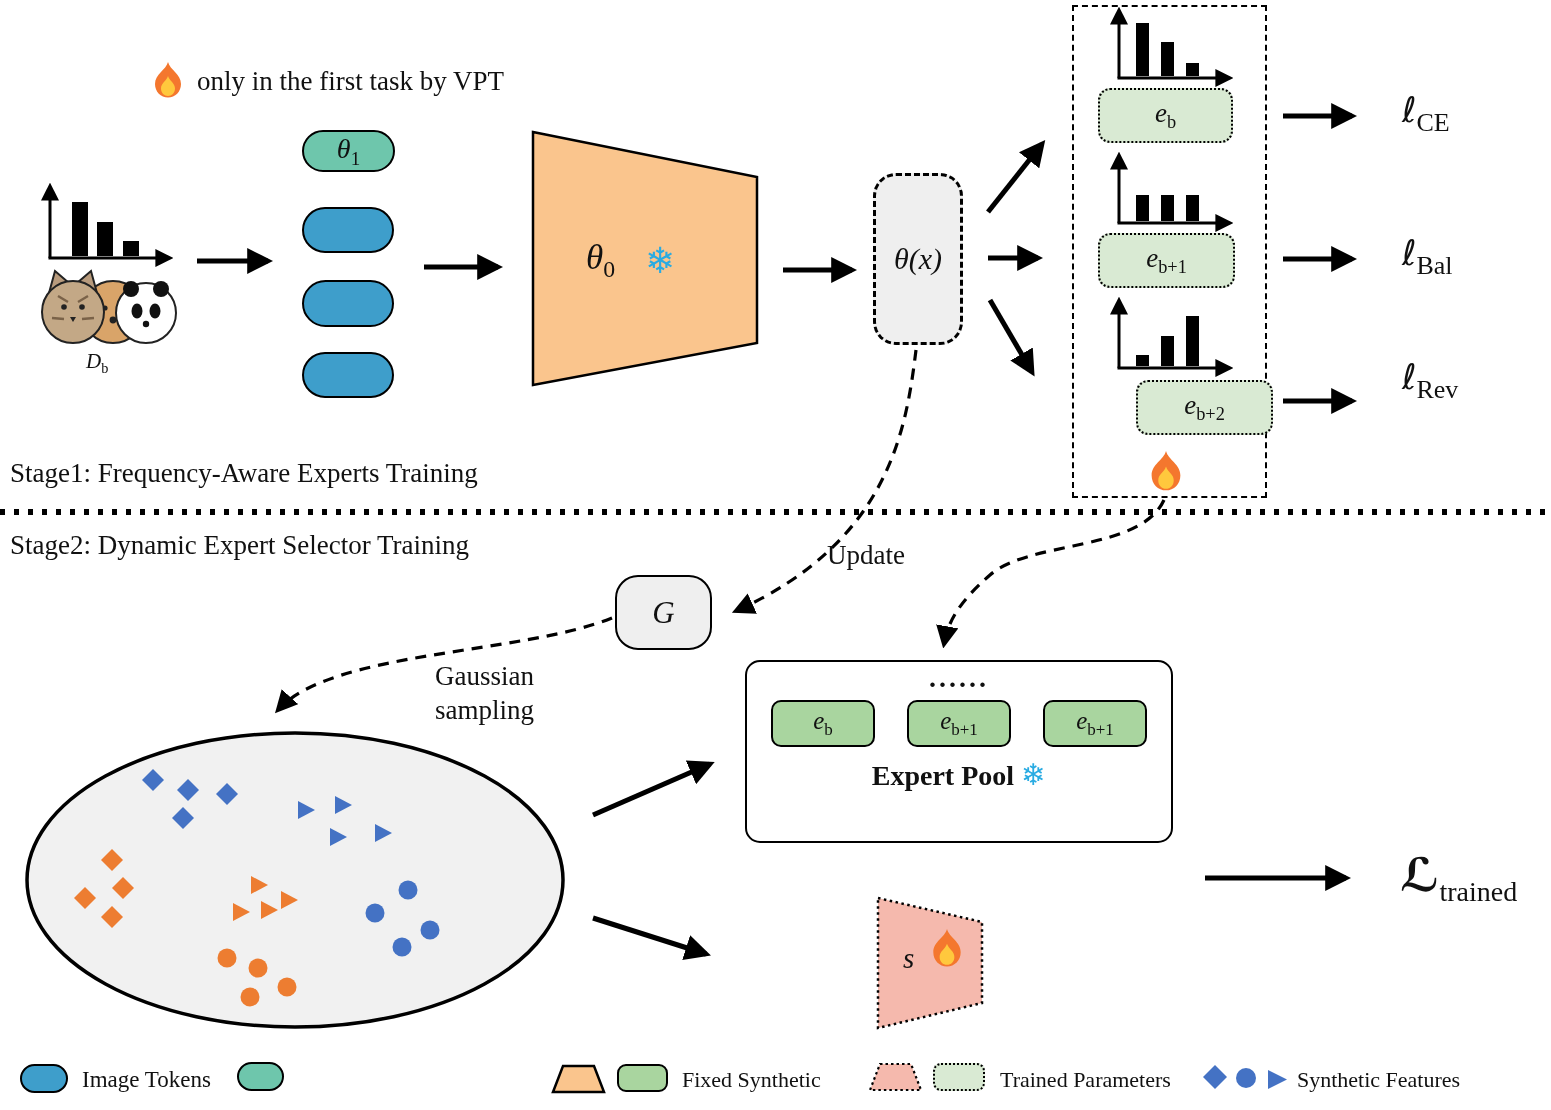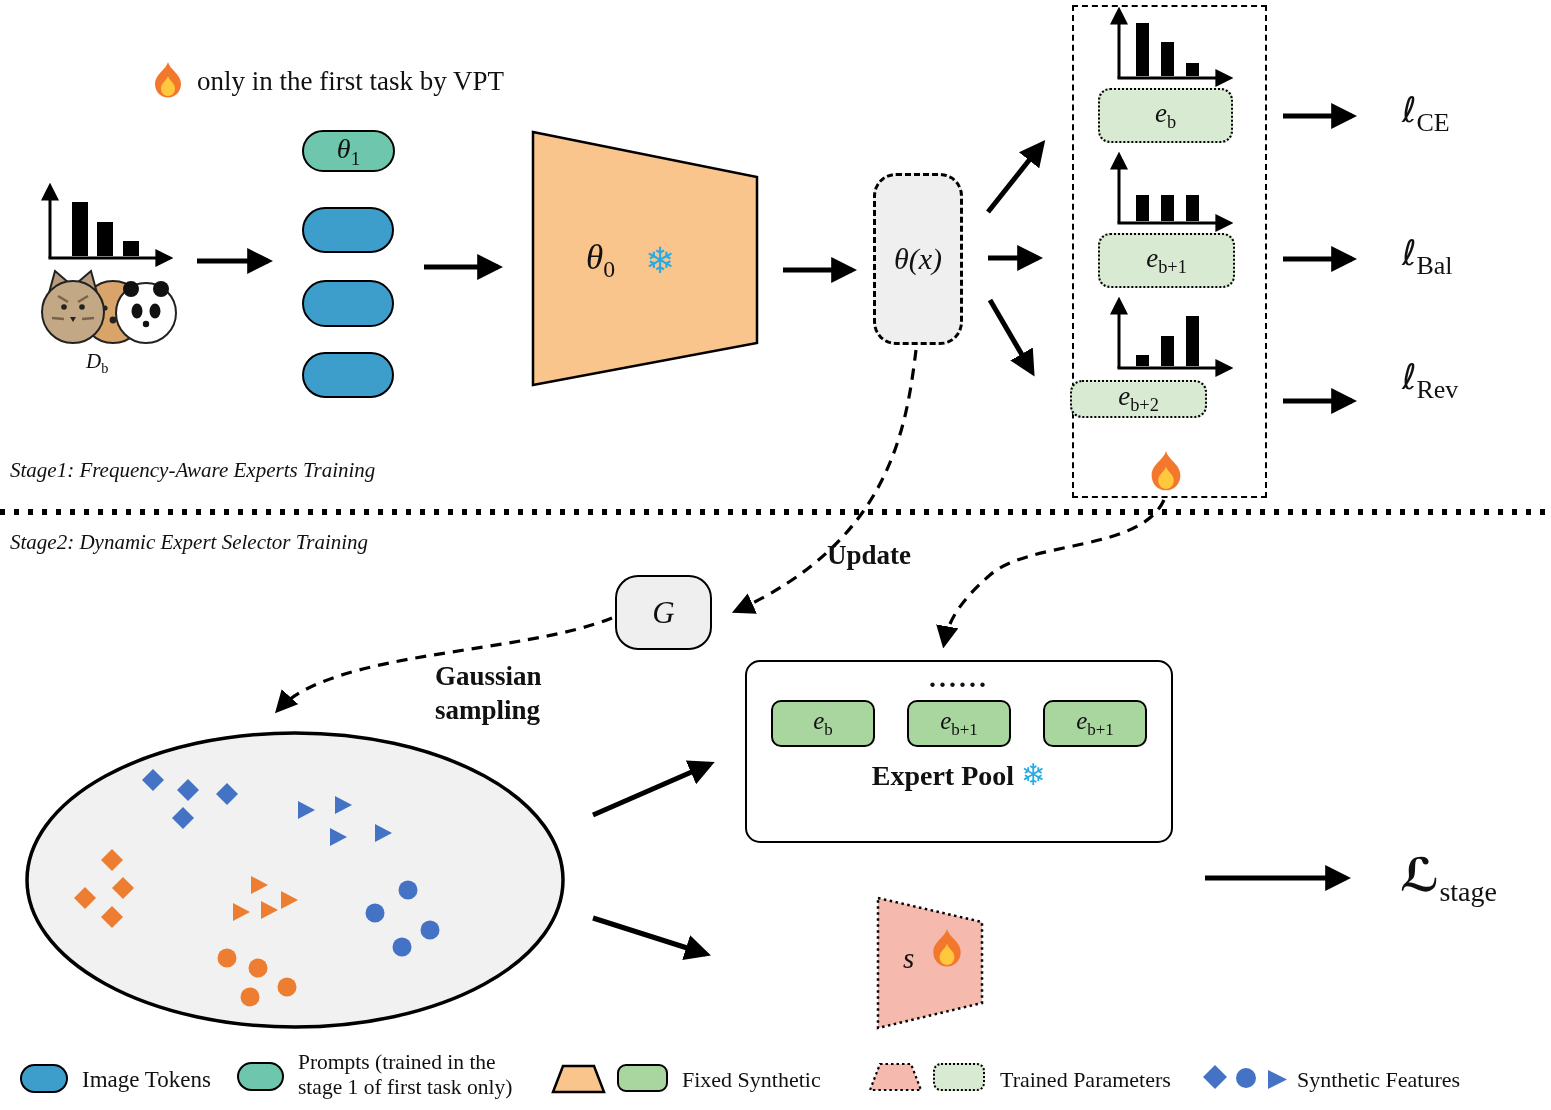--- a/index.html
+++ b/index.html
@@ -18,22 +18,22 @@
     background:#D9EAD3;border:2.5px dotted #000;border-radius:12px;box-sizing:border-box;
     font-style:italic;font-size:27px;
   }
   .pool-box{
     background:#A9D59F;border:2px solid #000;border-radius:10px;box-sizing:border-box;
     font-style:italic;font-size:25px;
   }
   .loss{font-size:35px;font-style:italic;font-family:"DejaVu Sans",sans-serif;text-align:center;}
   .loss sub{font-family:"Liberation Serif",serif;font-size:26px;font-style:normal;}
   .snow{color:#29ABE2;font-family:"DejaVu Sans",sans-serif;font-style:normal;}
-  .stage-label{font-style:italic;font-size:21px;}
-  .boldlab{font-weight:bold;font-size:27px;}
+  .stage-label{font-size:27px;}
+  .boldlab{font-weight:normal;font-size:27px;}
 </style>
 </head>
 <body>
 
 <div id="canvas">
 
   <svg id="bg">
     <defs>
       <marker id="arr" viewBox="0 0 10 10" refX="8" refY="5" markerWidth="5.2" markerHeight="5.2" orient="auto-start-reverse">
         <path d="M0,0 L10,5 L0,10 z" fill="#000"></path>
@@ -212,21 +212,21 @@
   </div>
 
   <div class="abs" style="left:1072px;top:5px;width:195px;height:493px;border:2.5px dashed #000;box-sizing:border-box"></div>
 
   <div class="abs expert-box center" style="left:1098px;top:88px;width:135px;height:55px">
     <span><span>e</span><sub>b</sub></span>
   </div>
   <div class="abs expert-box center" style="left:1098px;top:233px;width:137px;height:55px">
     <span><span>e</span><sub>b+1</sub></span>
   </div>
-  <div class="abs expert-box center" style="left:1070px;top:380px;width:137px;height:38px">
+  <div class="abs expert-box center" style="left:1136px;top:380px;width:137px;height:55px">
     <span><span>e</span><sub>b+2</sub></span>
   </div>
 
   <svg class="abs" style="left:1148px;top:450px" width="36" height="42" viewBox="0 0 32 38">
     <path d="M16,1 C18,9 29,13 29,23 C29,30.7 23.2,36.5 16,36.5 C8.8,36.5 3,30.7 3,23 C3,13 14,9 16,1 Z" fill="#F4772E"></path>
     <path d="M16,15 C17.5,20 23,22 23,27.5 C23,32 19.8,35 16,35 C12.2,35 9,32 9,27.5 C9,22 14.5,20 16,15 Z" fill="#FFC83D"></path>
   </svg>
 
   <div class="abs loss" style="left:1402px;top:90px">
     <span>ℓ</span><sub>CE</sub>
@@ -267,28 +267,27 @@
     </div>
   </div>
 
   <div class="abs math" style="left:903px;top:942px;font-size:29px">s</div>
   <svg class="abs" style="left:930px;top:928px" width="34" height="40" viewBox="0 0 32 38">
     <path d="M16,1 C18,9 29,13 29,23 C29,30.7 23.2,36.5 16,36.5 C8.8,36.5 3,30.7 3,23 C3,13 14,9 16,1 Z" fill="#F4772E"></path>
     <path d="M16,15 C17.5,20 23,22 23,27.5 C23,32 19.8,35 16,35 C12.2,35 9,32 9,27.5 C9,22 14.5,20 16,15 Z" fill="#FFC83D"></path>
   </svg>
 
   <div class="abs" style="left:1400px;top:848px;font-family:'DejaVu Sans',sans-serif">
-    <span style="font-size:46px;font-weight:bold;font-style:italic">ℒ</span><sub style="font-size:28px;font-family:'Liberation Serif',serif">stage</sub>
+    <span style="font-size:46px;font-weight:bold;font-style:italic">ℒ</span><sub style="font-size:28px;font-family:'Liberation Serif',serif">trained</sub>
   </div>
 
   <div class="abs pill" style="left:20px;top:1064px;width:48px;height:29px;border-radius:15px;background:#3E9ECB"></div>
   <div class="abs" style="left:82px;top:1067px;font-size:23px">Image Tokens</div>
 
   <div class="abs pill" style="left:237px;top:1062px;width:47px;height:29px;border-radius:15px;background:#6EC6AC"></div>
-  <div class="abs" style="left:298px;top:1050px;font-size:21.5px;width:242px;line-height:1.18">Prompts (trained in the stage 1 of first task only)</div>
 
   <div class="abs" style="left:617px;top:1064px;width:51px;height:28px;border:2.5px solid #000;border-radius:9px;background:#A9D59F;box-sizing:border-box"></div>
   <div class="abs" style="left:682px;top:1067px;font-size:22px">Fixed Synthetic</div>
 
   <div class="abs" style="left:933px;top:1063px;width:52px;height:28px;border:2.2px dotted #000;border-radius:8px;background:#D9EAD3;box-sizing:border-box"></div>
   <div class="abs" style="left:1000px;top:1067px;font-size:22px">Trained Parameters</div>
 
   <div class="abs" style="left:1297px;top:1067px;font-size:22px">Synthetic Features</div>
 
 </div>

